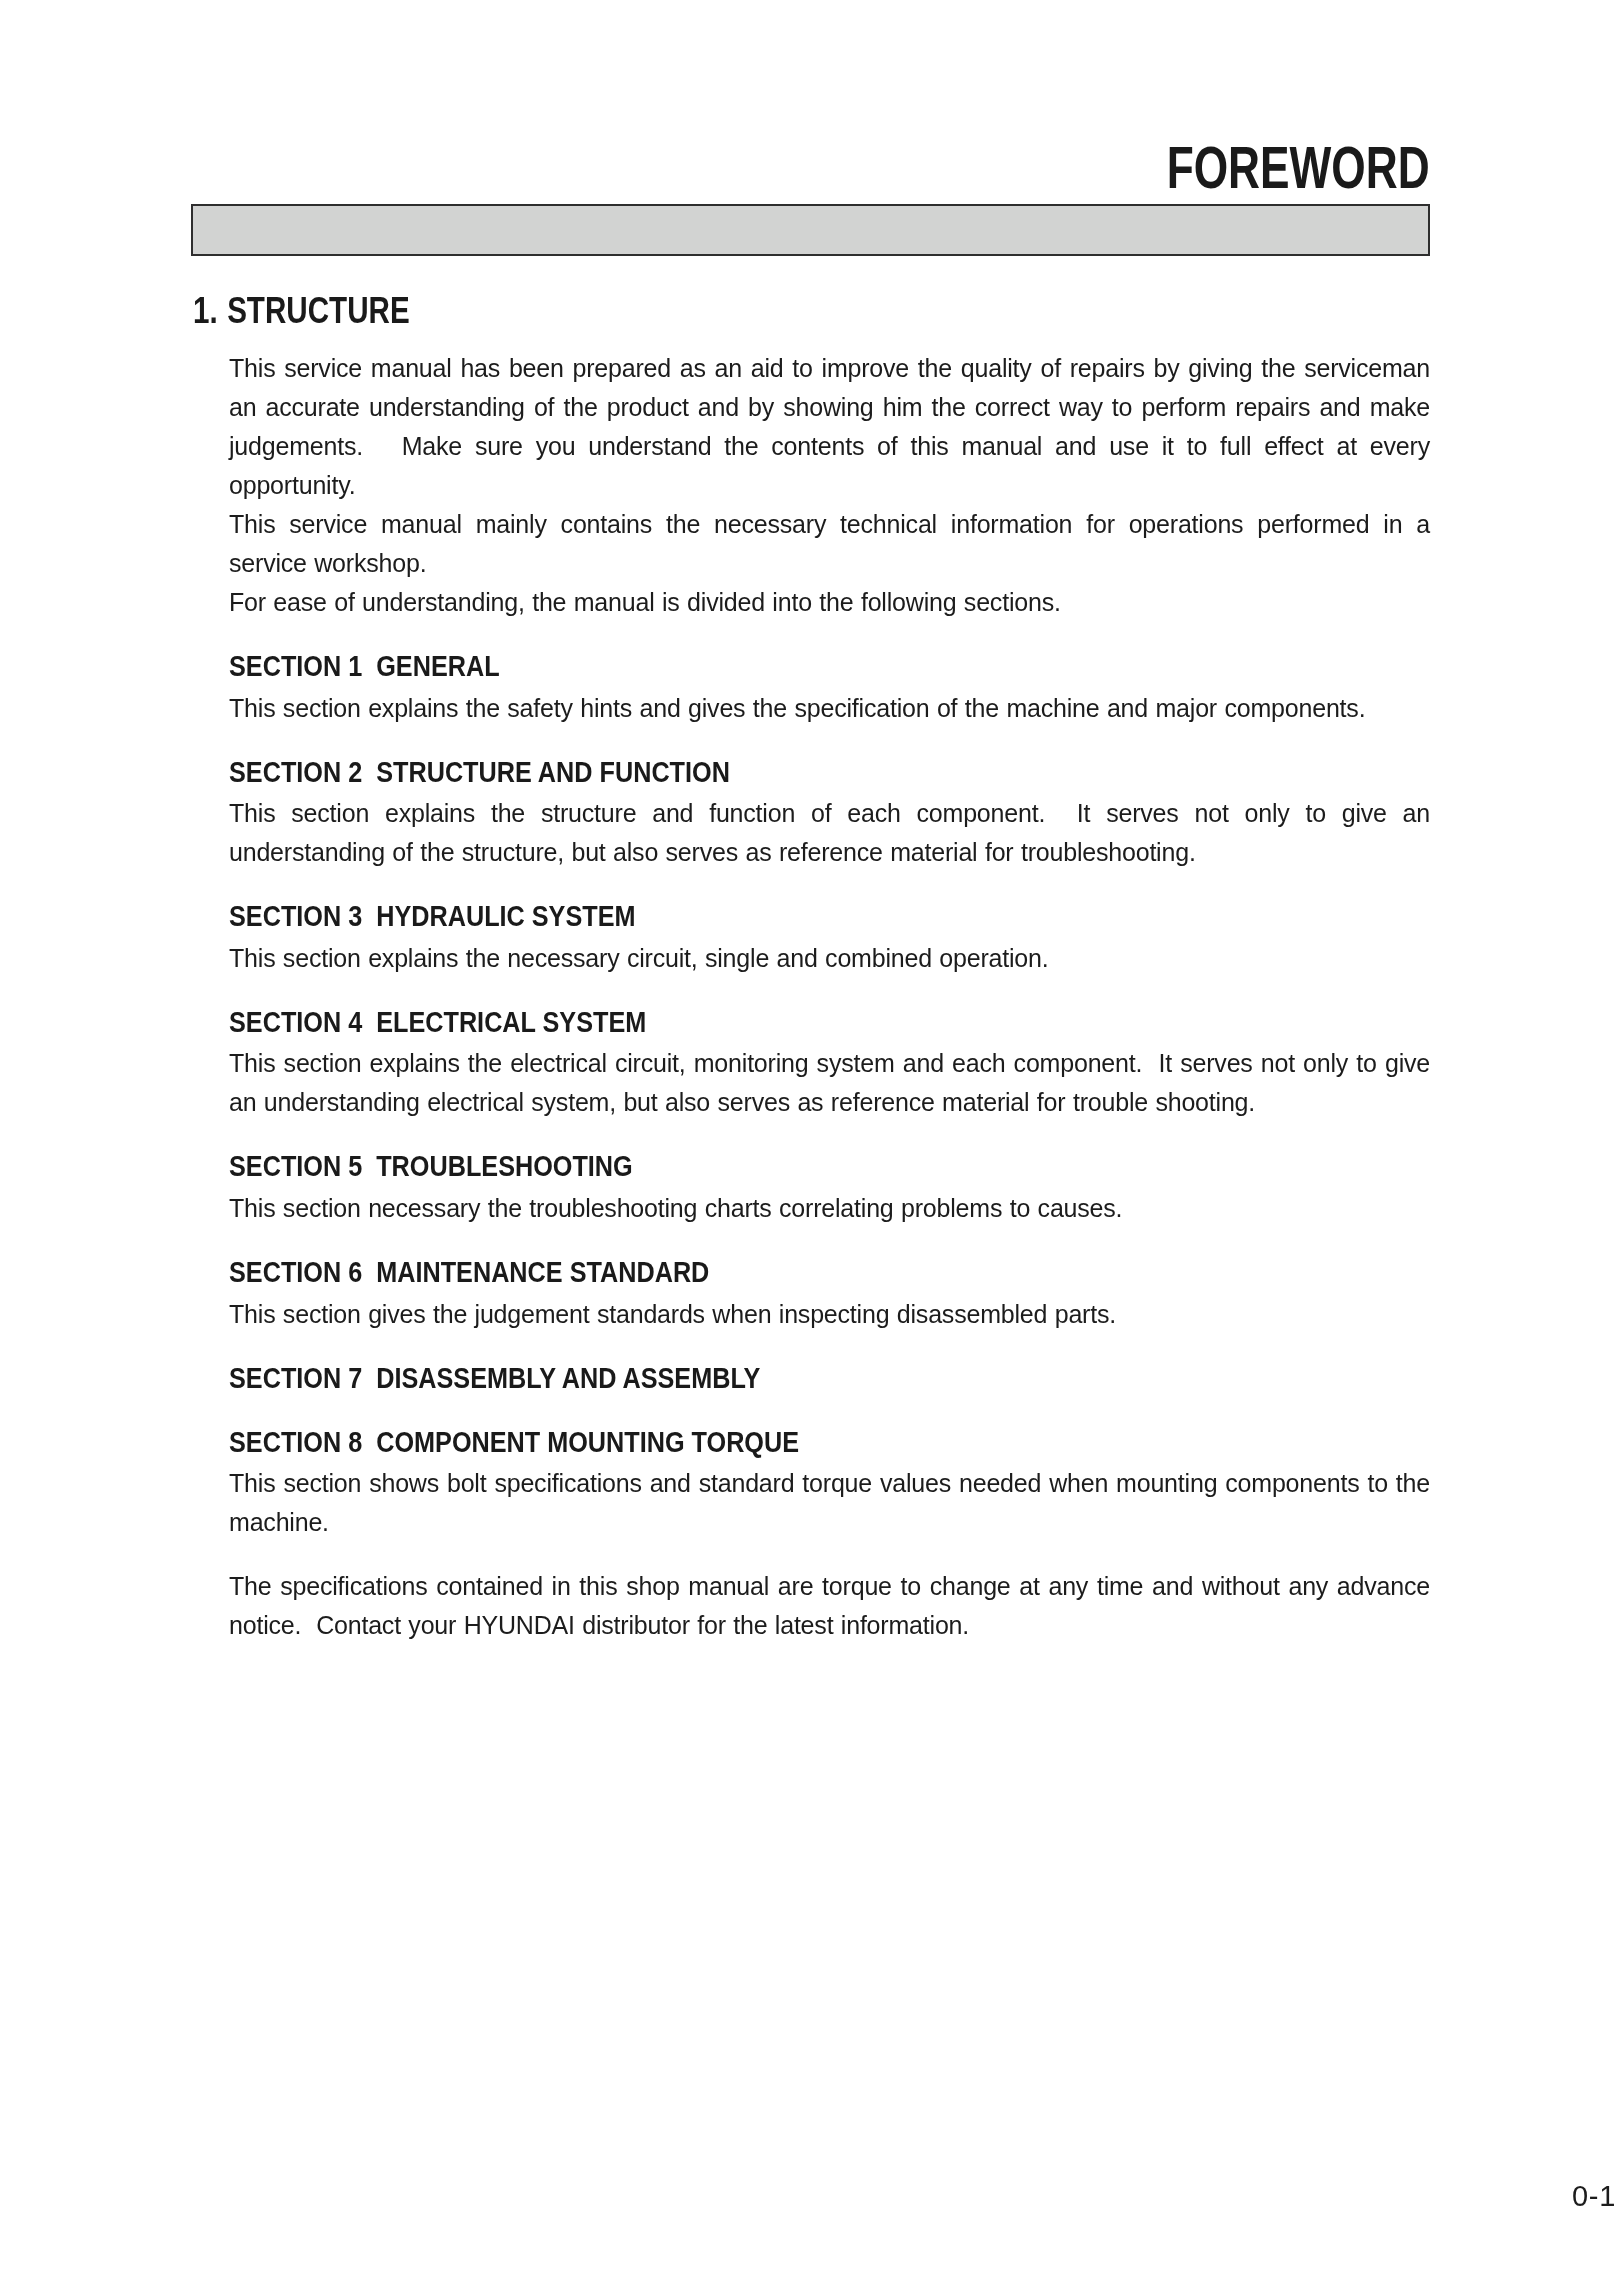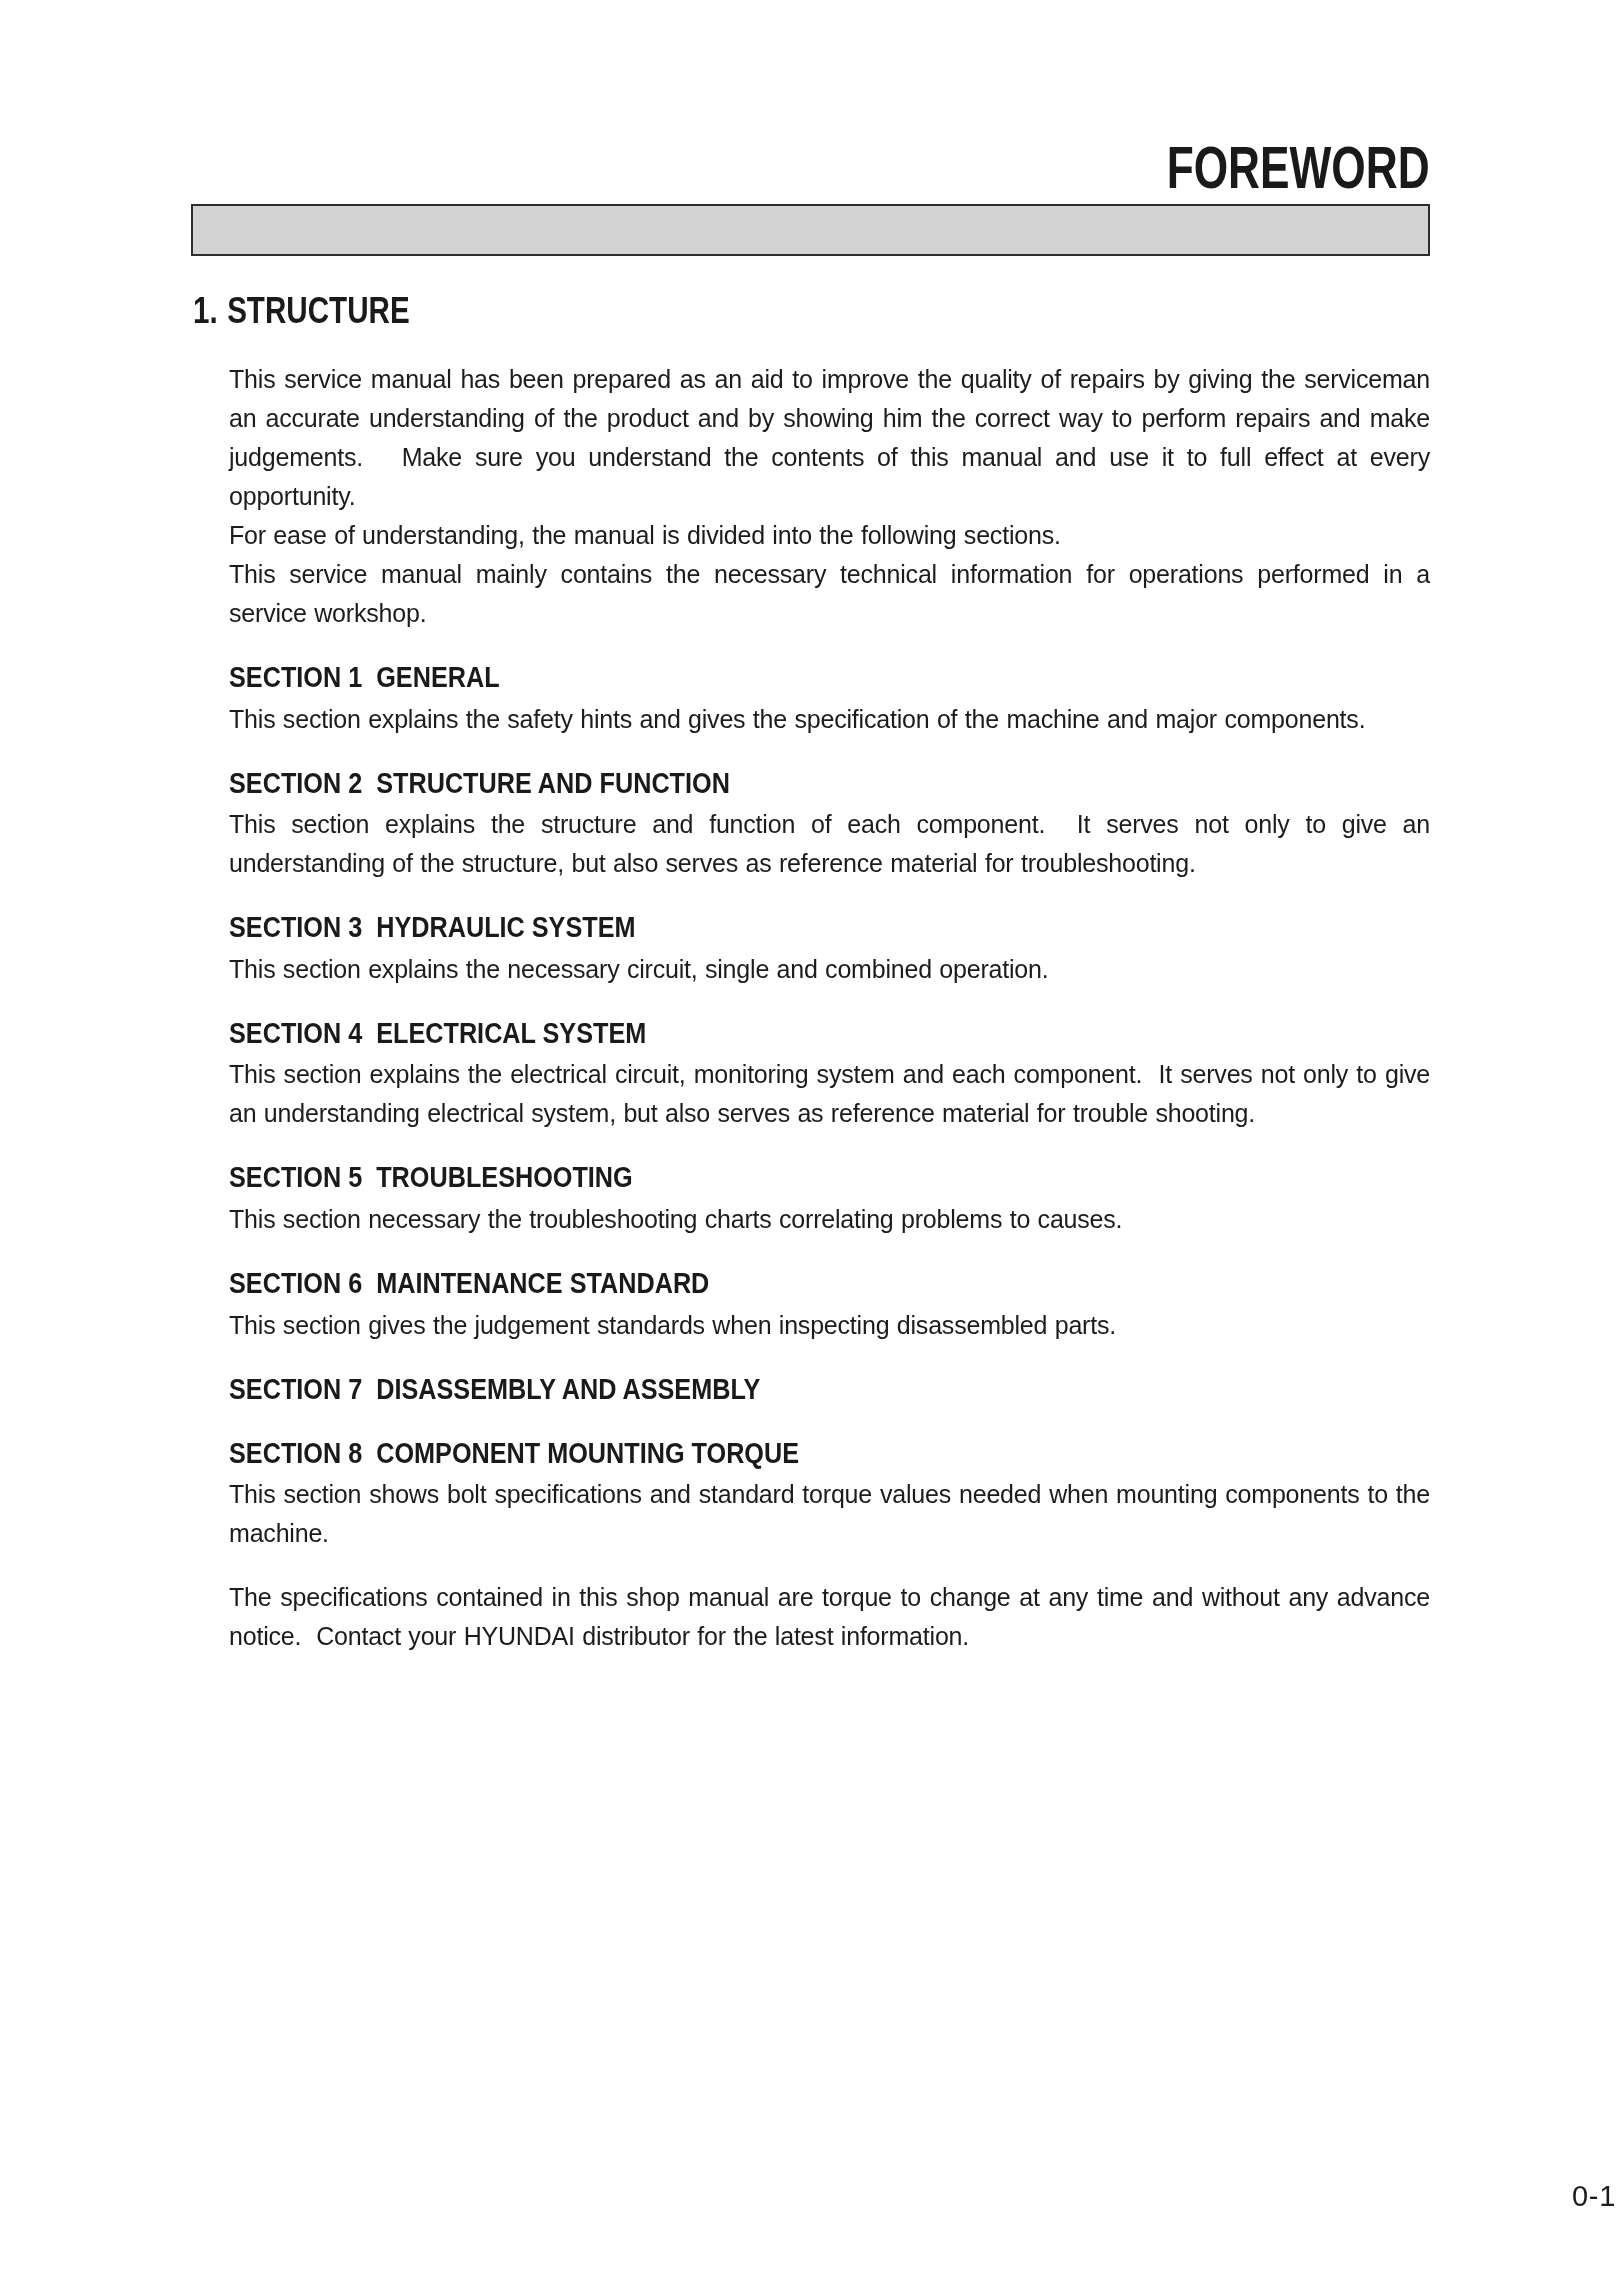--- a/index.html
+++ b/index.html
@@ -71,21 +71,20 @@
     font-size: 25px;
     line-height: 39px;
     text-align: justify;
     white-space: pre-wrap;
     letter-spacing: -0.2px;
     word-spacing: 0.7px;
     color: #1c1c1c;
   }
   .intro {
     margin-bottom: 19.6px;
-    margin-top: 11px;
   }
   .section-title {
     display: block;
     margin: 25px 0 2.6px 0;
     font-size: 29px;
     font-weight: bold;
     line-height: 39px;
     white-space: pre-wrap;
     transform: scaleX(0.87);
     transform-origin: left center;
@@ -117,22 +116,22 @@
   <div class="header-bar"></div>
 
   <div class="main-heading">
     <span class="num">1.</span><span>STRUCTURE</span>
   </div>
 
   <div class="content">
 
     <div class="intro">
       <p>This service manual has been prepared as an aid to improve the quality of repairs by giving the serviceman an accurate understanding of the product and by showing him the correct way to perform repairs and make judgements.   Make sure you understand the contents of this manual and use it to full effect at every opportunity.</p>
+      <p>This service manual mainly contains the necessary technical information for operations performed in a service workshop.</p>
       <p>For ease of understanding, the manual is divided into the following sections.</p>
-      <p>This service manual mainly contains the necessary technical information for operations performed in a service workshop.</p>
     </div>
 
     <div class="section">
       <span class="section-title">SECTION 1  GENERAL</span>
       <p>This section explains the safety hints and gives the specification of the machine and major components.</p>
     </div>
 
     <div class="section">
       <span class="section-title">SECTION 2  STRUCTURE AND FUNCTION</span>
       <p>This section explains the structure and function of each component.  It serves not only to give an understanding of the structure, but also serves as reference material for troubleshooting.</p>

